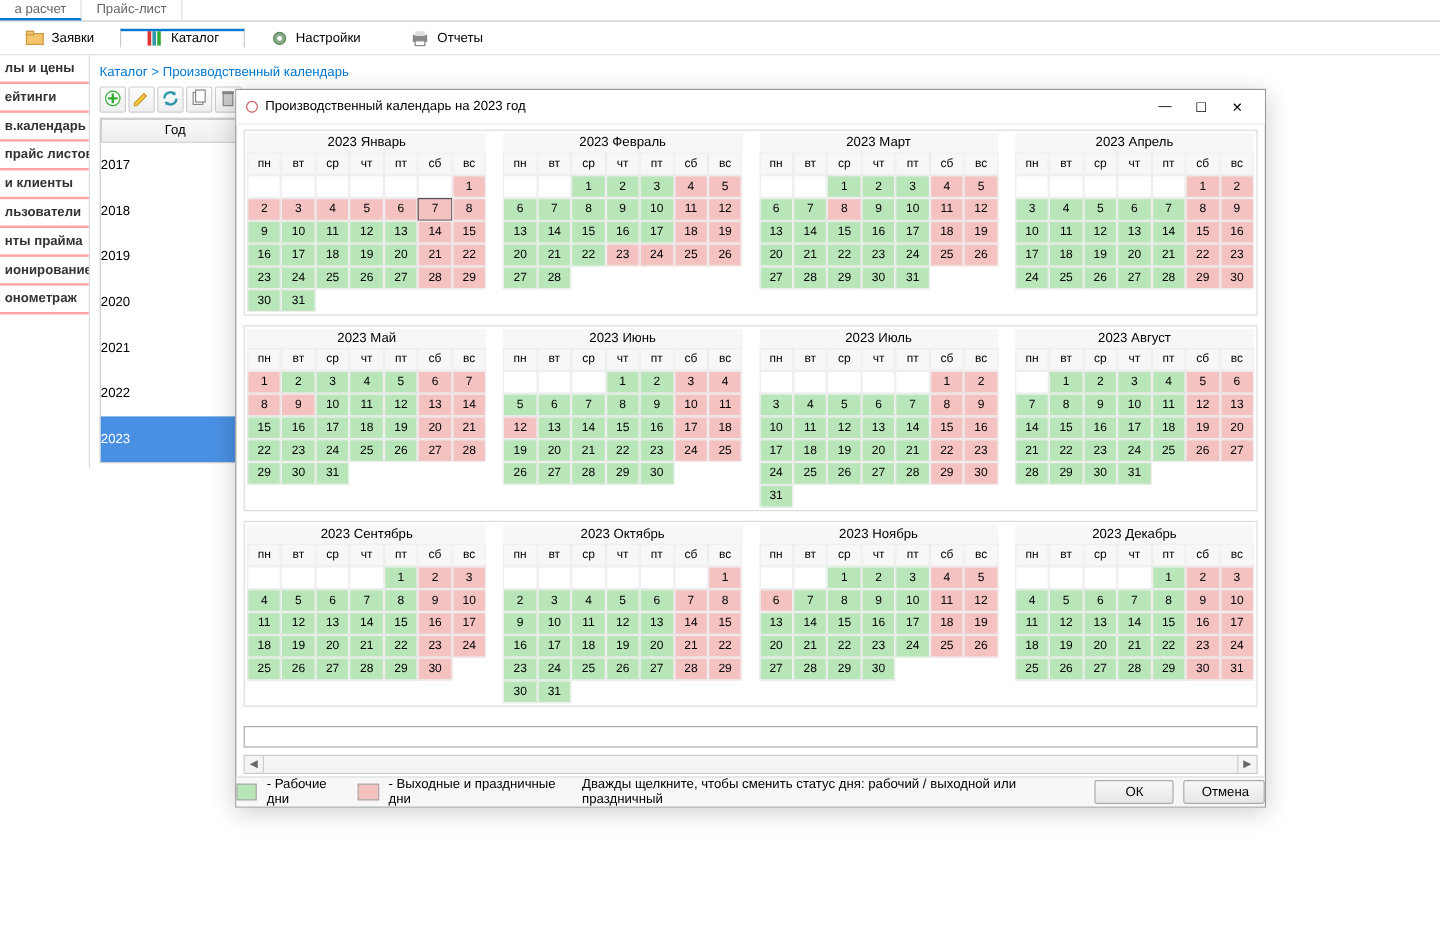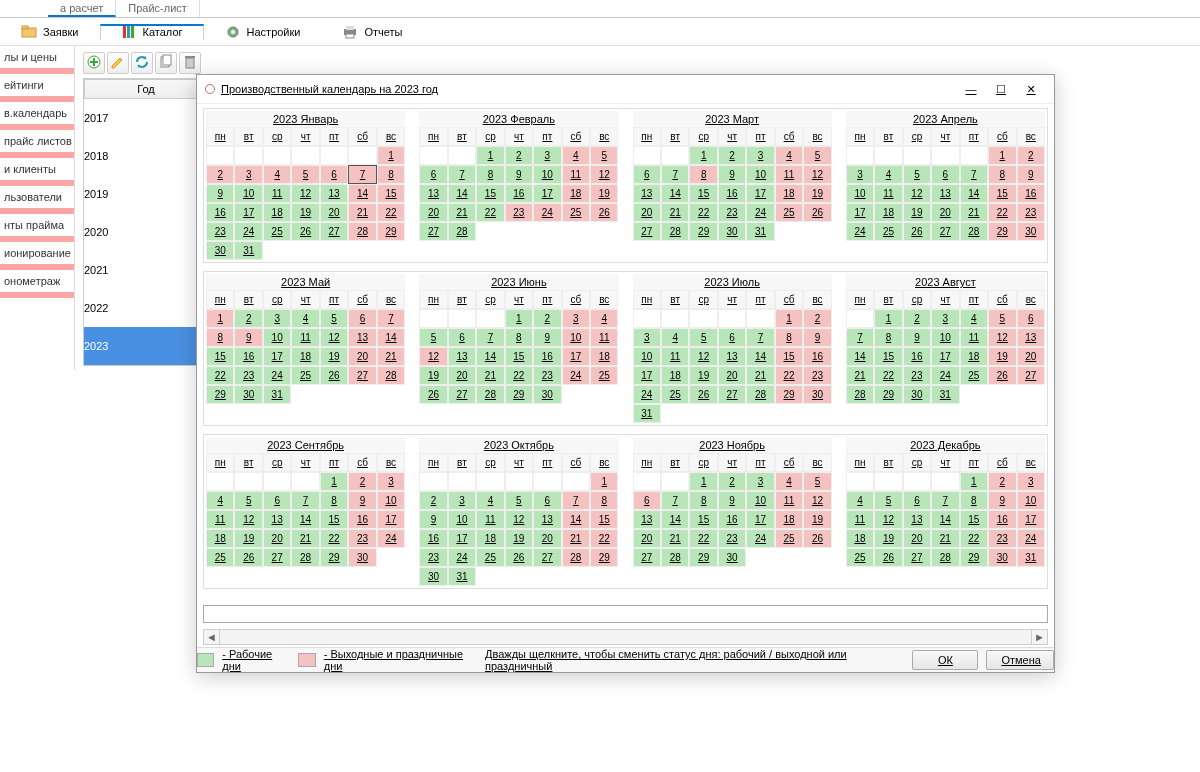--- a/index.html
+++ b/index.html
@@ -1,45 +1,45 @@
 <!DOCTYPE html>
 <html><head>
 <meta charset="utf-8">
 <style>
 * { box-sizing: border-box; margin: 0; padding: 0; font-family: Arial, sans-serif; font-size: 11px; }
 body { background: #fff; width: 1200px; height: 772px; overflow: hidden; position: relative; }
 
-.top-tabs { display: flex; border-bottom: 1px solid #ccc; height: 18px; padding-left: 48px; }
+.top-tabs { display: flex; border-bottom: 1px solid #ccc; height: 18px; }
 .top-tab { padding: 2px 12px; color: #666; border-right: 1px solid #ddd; }
 .top-tab.active { border-bottom: 2px solid #0078d4; }
 
 .main-tabs { display: flex; height: 28px; border-bottom: 1px solid #e0e0e0; align-items: center; }
 .main-tab { display: flex; align-items: center; gap: 6px; padding: 4px 20px; height: 16px; border: 1px solid transparent; cursor: pointer; }
 .main-tab.active { border: 1px solid #ccc; border-bottom-color: #fff; background: #fff; border-top: 2px solid #0078d4;}
 .tab-icon { width: 16px; height: 16px; display: inline-block; }
 
 .content-row { display: flex; }
 .side-nav { width: 75px; border-right: 1px solid #ddd; }
-.side-nav-item { padding: 5px 4px; border-bottom: 6px solid #fca5a5; color: #333; white-space: nowrap; overflow: hidden; }
+.side-nav-item { padding: 5px 4px; border-bottom: 2px solid #fca5a5; color: #333; white-space: nowrap; overflow: hidden; font-weight: bold; }
 
 .main-area { flex: 1; padding: 4px 8px; }
 .breadcrumb { padding: 4px 0; color: #0078d4; }
 .breadcrumb a { color: #0078d4; text-decoration: none; }
 
 .toolbar-row { display: flex; }
 .toolbar { display: flex; gap: 2px; padding: 2px 0; }
 .tool-btn { width: 22px; height: 22px; border: 1px solid #ccc; background: linear-gradient(#fdfdfd,#eee); border-radius: 2px; display: flex; align-items: center; justify-content: center; cursor: pointer; }
 
 .year-list-wrap { margin-top: 2px; width: 126px; border: 1px solid #ccc; }
 .year-header { background: linear-gradient(#f8f8f8,#eee); text-align: center; padding: 3px 0; border: 1px solid #ccc; border-bottom: 1px solid #ccc; font-weight: normal; }
 .year-item { text-align: left; padding: 13px 0; cursor: pointer; }
 .year-item.selected { background: #4a90e2; color: #fff; }
 
 
-.dialog { position: absolute; left: 196px; top: 74px; width: 859px; background: #fff; border: 1px solid #999; box-shadow: 0 4px 20px rgba(0,0,0,.2); text-decoration: underline; }
+.dialog { position: absolute; left: 196px; top: 74px; width: 859px; background: #fff; border: 1px solid #999; box-shadow: 0 4px 20px rgba(0,0,0,.2); }
 .dialog-title { display: flex; align-items: center; padding: 4px 8px; background: #fff; border-bottom: 1px solid #eee; }
 .dialog-title .dot { width: 10px; height: 10px; border: 1px solid #c66; border-radius: 50%; margin-right: 6px; }
 .dialog-title .spacer { flex: 1; }
 .win-btn { width: 30px; height: 20px; display: flex; align-items: center; justify-content: center; cursor: pointer; }
 
 .calendar-wrap { padding: 4px 6px; }
 .quarter { display: flex; gap: 14px; margin-bottom: 8px; border: 1px solid #ddd; padding: 2px; }
 .month { flex: 1; }
 .month-title { text-align: center; padding: 2px 0; background: #f7f7f7; }
 .month-grid { display: grid; grid-template-columns: repeat(7, 1fr); }
@@ -115,20 +115,25 @@
       <div class="side-nav-item">в.календарь</div>
       <div class="side-nav-item">прайс листов</div>
       <div class="side-nav-item">и клиенты</div>
       <div class="side-nav-item">льзователи</div>
       <div class="side-nav-item">нты прайма</div>
       <div class="side-nav-item">ионирование</div>
       <div class="side-nav-item">онометраж</div>
     </div>
 
   <div class="main-area">
+    <div class="breadcrumb">
+      <a href="#">Каталог</a>
+      <span>&gt;</span>
+      <a href="#">Производственный календарь</a>
+    </div>
     <div class="toolbar-row">
       <div>
         <div class="toolbar" id="toolbar">
             <div class="tool-btn">
               <span><svg class="ic" viewBox="0 0 16 16">
                   <circle cx="8" cy="8" r="6" fill="#fff" stroke="#3a3"></circle>
                   <path d="M8 4v8M4 8h8" stroke="#3a3" stroke-width="2"></path>
                 </svg></span>
             </div>
             <div class="tool-btn">

